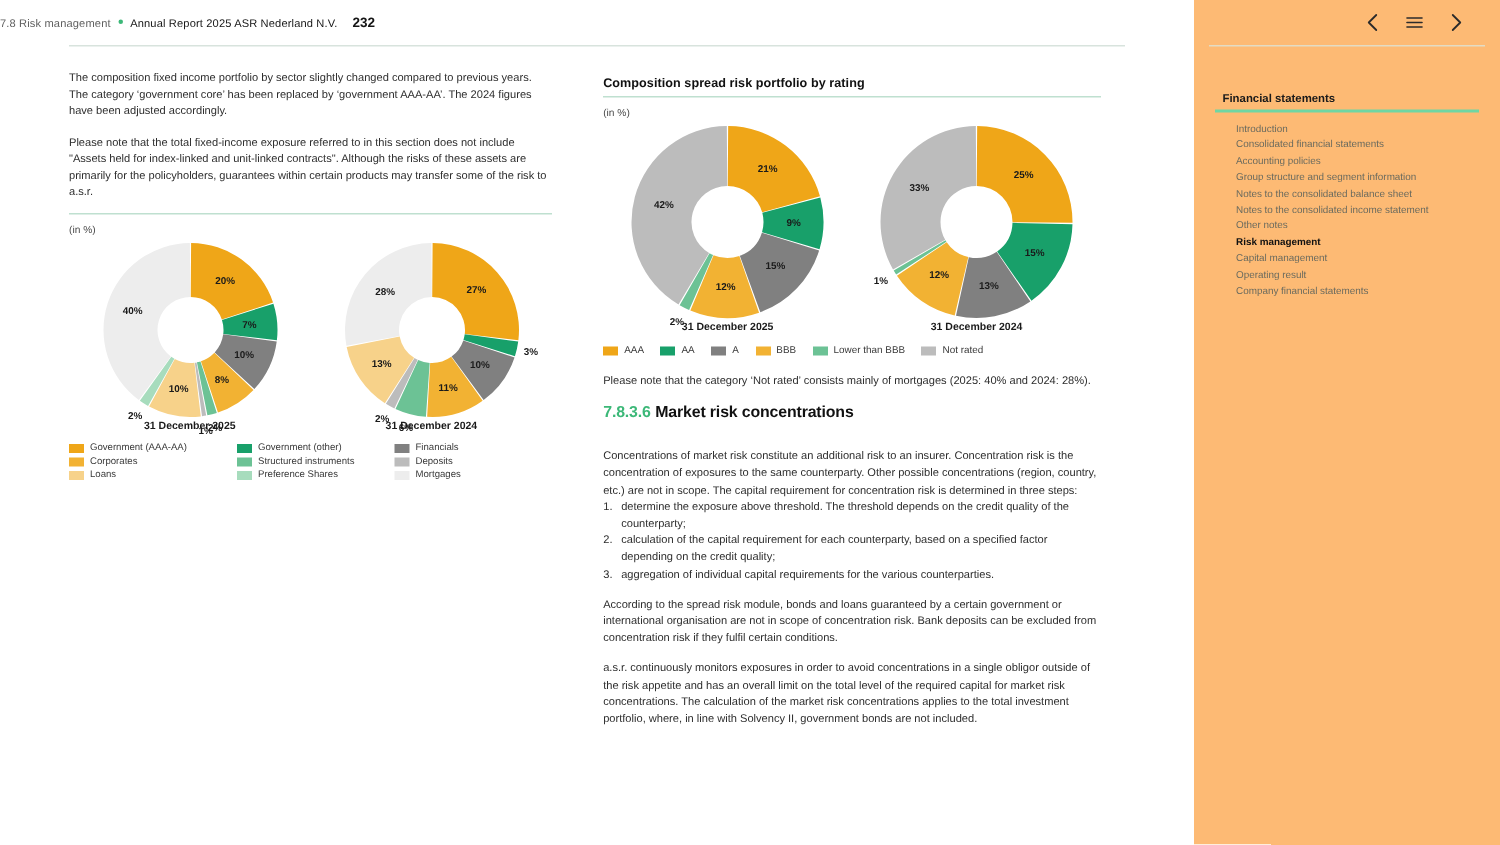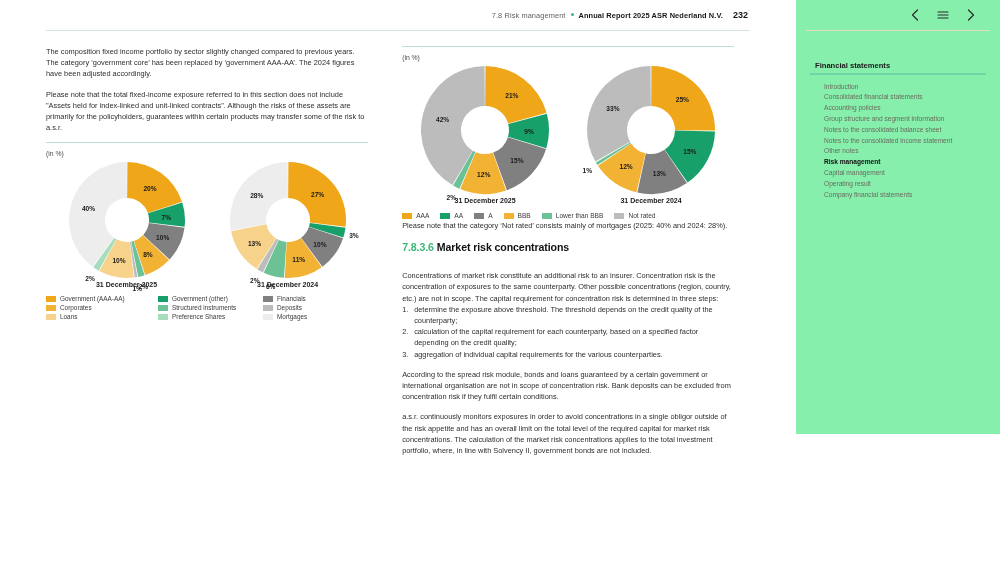--- a/index.html
+++ b/index.html
@@ -13,31 +13,31 @@
 
   
   .doc {
     width: 796px; height: 563px; position: relative;
     background: #ffffff;
     padding: 0;
   }
 
   .doc-header {
     position: absolute; top: 0; left: 0; right: 0; height: 30px;
-    display: flex; align-items: center; justify-content: flex-end;
+    display: flex; align-items: center; 
     padding-right: 48px;
     font-size: 7.4px;
     color: #3d3d3d;
   }
   .doc-header .hdr-sec { color: #5f5f5f; letter-spacing: .1px; }
   .doc-header .hdr-dot {
     display: inline-block; width: 3px; height: 3px; border-radius: 50%;
     background: #3cb878; margin: 0 5px 1px 5px;
   }
-  .doc-header .hdr-title { font-weight: bold; color: #161616; letter-spacing: .1px; }
+  .doc-header .hdr-title { font-weight: normal; color: #161616; letter-spacing: .1px; }
   .doc-header .hdr-page { font-weight: bold; color: #161616; margin-left: 10px; font-size: 9px; }
 
   .header-rule {
     position: absolute; top: 30px; left: 46px; right: 46px;
     height: 1px; background: #d8e3dd;
   }
 
   .cols { position: absolute; top: 46px; left: 0; right: 16px; display: flex; }
   .col-left  { width: 398px; padding: 0 22px 0 46px; }
   .col-right { width: 398px; padding: 0 46px 0 12px; }
@@ -92,21 +92,21 @@
     counter-increment: s;
     font-size: 7.4px; line-height: 11.2px; color: #2d2d2d;
     padding-left: 12px; position: relative;
   }
   ol.steps li:before {
     content: counter(s) "."; position: absolute; left: 0; top: 0;
   }
 
   
   .sidebar {
-    width: 204px; height: 434px; background: #86efac;
+    width: 204px; height: 563px; background: #fdba74;
     position: relative; padding: 0 14px;
   }
   .side-nav {
     height: 30px; display: flex; align-items: center; justify-content: flex-end;
     gap: 14px; padding-right: 8px;
   }
   .side-nav-btn {
     width: 14px; height: 14px; display: flex; align-items: center; justify-content: center;
     color: #2b2b2b; font-size: 11px; line-height: 1; cursor: pointer;
   }
@@ -240,20 +240,21 @@
               <div class="legend-item">
                 <span class="swatch" style="background: rgb(237, 237, 237);"></span>
                 <span class="legend-label">Mortgages</span>
               </div>
             </div>
           </div>
       </div>
 
       <div class="col-right">
 
+        <div class="chart-title">Composition spread risk portfolio by rating</div>
         <div class="chart-rule"></div>
         <div class="units">(in %)</div>
 
         <div class="donut-row">
           <div class="donut-block">
             <div class="donut-wrap" id="rating-donut-0">
                 <svg width="130" height="130" viewBox="0 0 130 130">
                   <path d="M65.44680065906954 1.0015596348547362 A64 64 0 0 1 126.6578448206576 47.84452938355504 L88.1216918077466 58.56669851883314 A24 24 0 0 0 65.16755024715108 41.00058486307053 Z" fill="#efa618"></path>
                   <path d="M126.89136243569925 48.7070795787583 A64 64 0 0 1 126.3547169066421 83.20985209456154 L88.00801883999078 71.82869453546057 A24 24 0 0 0 88.20926091338723 58.89015484203436 Z" fill="#18a06a"></path>
                   <path d="M126.09448705593434 84.06472269329593 A64 64 0 0 1 86.89344613730859 125.13881455626448 L73.21004230149072 87.55205545859917 A24 24 0 0 0 87.91043264597538 72.14927100998598 Z" fill="#808080"></path>
@@ -311,21 +312,21 @@
             <div class="legend-item">
               <span class="swatch" style="background: rgb(108, 194, 149);"></span>
               <span class="legend-label">Lower than BBB</span>
             </div>
             <div class="legend-item">
               <span class="swatch" style="background: rgb(188, 188, 188);"></span>
               <span class="legend-label">Not rated</span>
             </div>
           </div>
 
-        <p class="body" style="">Please note that the category ‘Not rated’ consists mainly of mortgages (2025: 40% and 2024: 28%).</p>
+        <p class="body" style="margin-top:10px">Please note that the category ‘Not rated’ consists mainly of mortgages (2025: 40% and 2024: 28%).</p>
 
         <h3 class="section-head">
           <span class="num">7.8.3.6</span><span>Market risk concentrations</span>
         </h3>
 
         <p class="body" style="margin-bottom:0">Concentrations of market risk constitute an additional risk to an insurer. Concentration risk is the concentration of exposures to the same counterparty. Other possible concentrations (region, country, etc.) are not in scope. The capital requirement for concentration risk is determined in three steps:</p>
 
         <ol class="steps" id="steps-list">
             <li>determine the exposure above threshold. The threshold depends on the credit quality of the counterparty;</li>
             <li>calculation of the capital requirement for each counterparty, based on a specified factor depending on the credit quality;</li>

